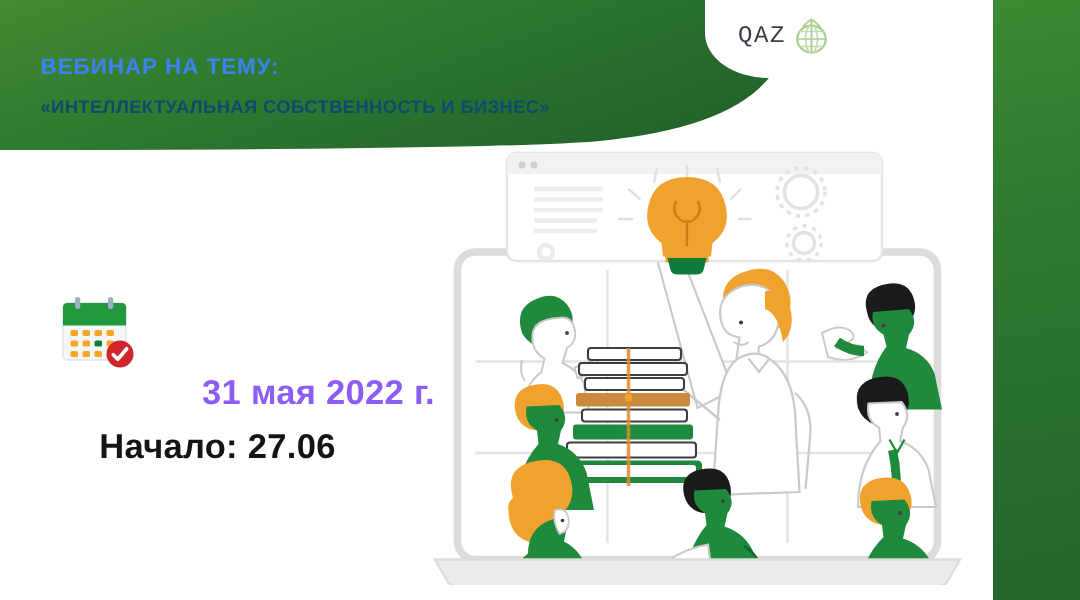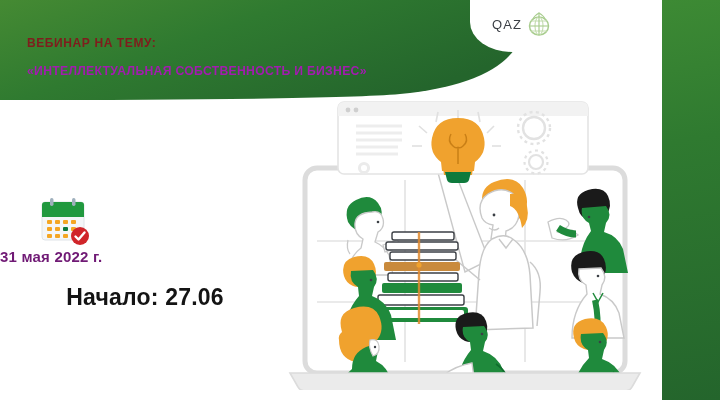--- a/index.html
+++ b/index.html
@@ -21,50 +21,50 @@
   
   .header-shape {
     position:absolute; left:0; top:0; width:520px; height:108px;
     overflow:hidden;
   }
   .header-shape svg { display:block; }
 
   .header-text { position:absolute; left:0; top:0; width:470px; height:108px; }
   .title-main {
     position:absolute; left:27px; top:36px;
-    font-size:12px; font-weight:bold; color:#7f1d1d;
+    font-size:15px; font-weight:bold; color:#3b82f6;
     letter-spacing:0.6px;
   }
   .title-sub {
     position:absolute; left:27px; top:64px;
-    font-size:12.2px; font-weight:bold; color:#a21caf;
+    font-size:12.2px; font-weight:bold; color:#0c4a6e;
     letter-spacing:0.3px;
   }
 
   
   .logo-panel {
     position:absolute; left:470px; top:0; width:192px; height:52px;
     background:#ffffff;
     border-bottom-left-radius:42px 30px;
   }
   .logo-wrap {
     position:absolute; left:492px; top:11px;
     display:flex; align-items:center; gap:4px;
   }
   .logo-word {
-    font-family:Liberation Sans, sans-serif;
-    font-size:13px; color:#3b3f45; letter-spacing:1.1px;
+    font-family:Liberation Mono, monospace;
+    font-size:16px; color:#3b3f45; letter-spacing:1.1px;
   }
   .logo-emblem { width:26px; height:26px; position:relative; }
 
   
   .cal-icon { position:absolute; left:38px; top:198px; width:54px; height:50px; }
   .date-line {
     position:absolute; left:0px; top:248px; width:290px;
-    text-align:left; font-size:15px; font-weight:bold; color:#701a75;
+    text-align:right; font-size:23px; font-weight:bold; color:#8b5cf6;
     letter-spacing:0.2px;
   }
   .time-line {
     position:absolute; left:0px; top:284px; width:290px;
     text-align:center; font-size:23px; font-weight:bold; color:#141414;
     letter-spacing:0.2px;
   }
 
   
   .illus { position:absolute; left:286px; top:100px; width:384px; height:290px; }

